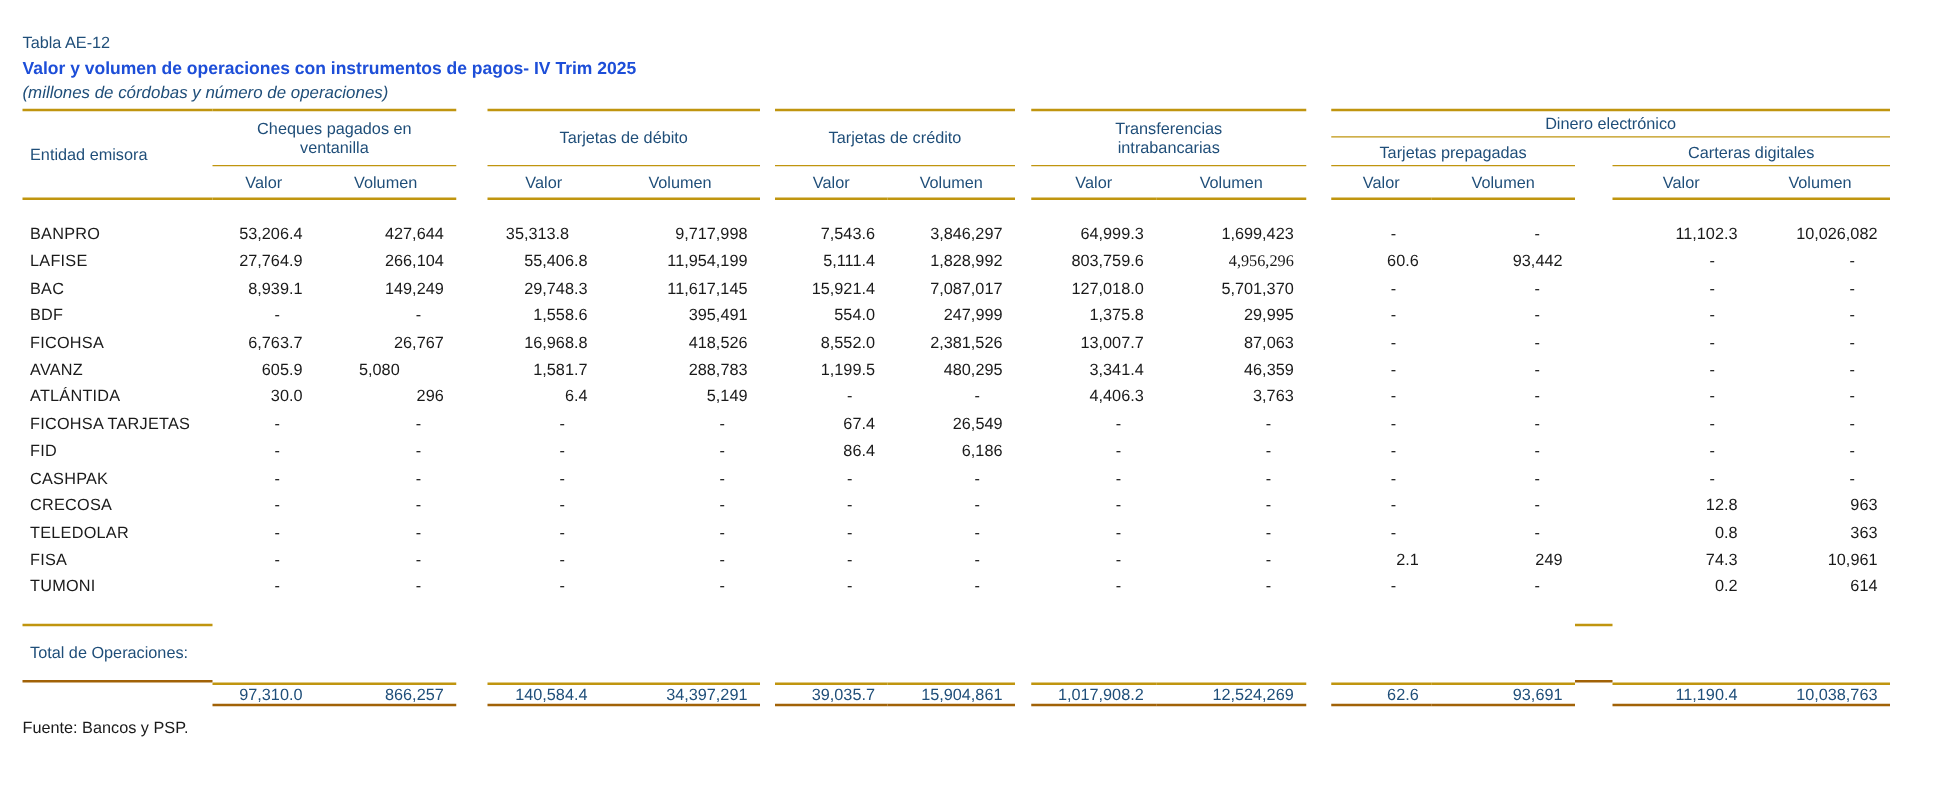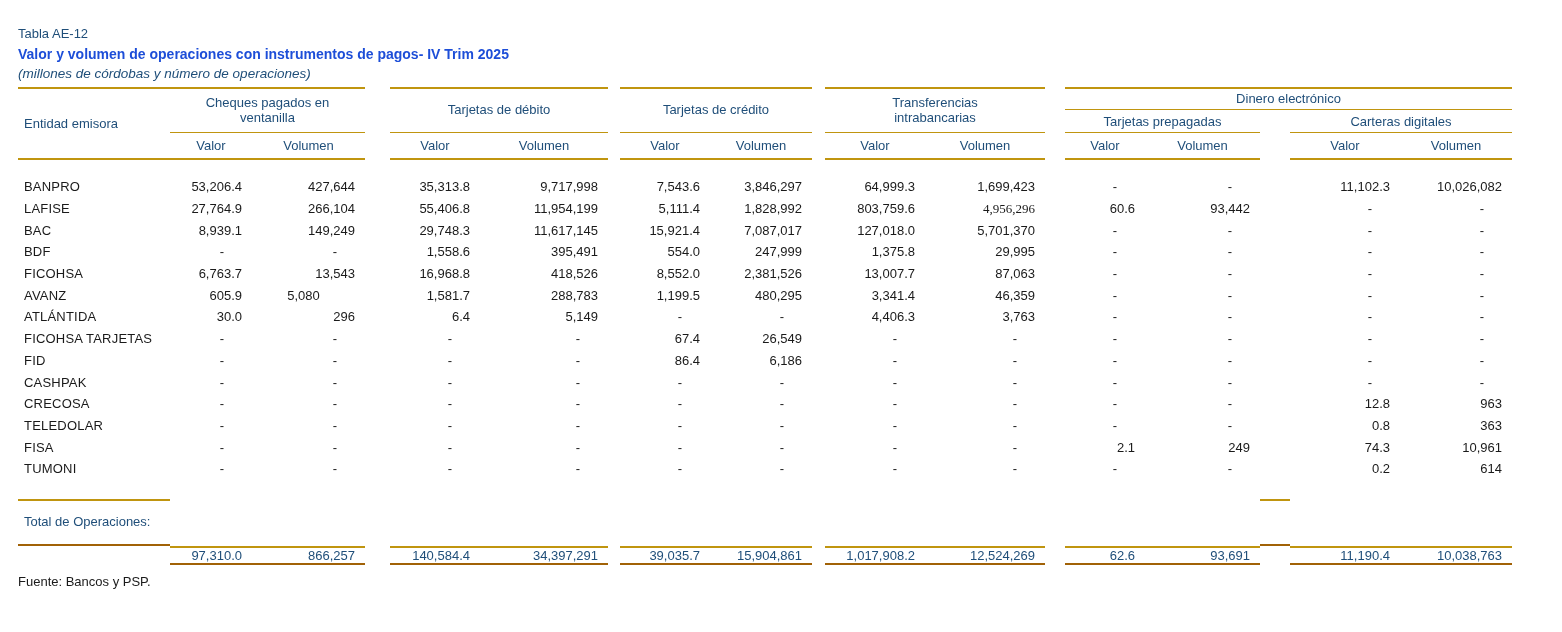--- a/index.html
+++ b/index.html
@@ -109,21 +109,21 @@
     <div class="mh" style="grid-column:15">Volumen</div>
     <div class="mh" style="grid-column:17">Valor</div>
     <div class="mh" style="grid-column:18">Volumen</div>
   </div>
 
   <div class="rows">
       <div class="row">
         <div class="entity">BANPRO</div>
         <div class="val" style="grid-column: 2;">53,206.4</div>
         <div class="val" style="grid-column: 3;">427,644</div>
-        <div class="val" style="grid-column: 5;">35,313.8</div>
+        <div class="val" style="grid-column: 5; text-align: center;">35,313.8</div>
         <div class="val" style="grid-column: 6;">9,717,998</div>
         <div class="val" style="grid-column: 8;">7,543.6</div>
         <div class="val" style="grid-column: 9;">3,846,297</div>
         <div class="val" style="grid-column: 11;">64,999.3</div>
         <div class="val" style="grid-column: 12;">1,699,423</div>
         <div class="val dash" style="grid-column: 14;">-</div>
         <div class="val dash" style="grid-column: 15;">-</div>
         <div class="val" style="grid-column: 17;">11,102.3</div>
         <div class="val" style="grid-column: 18;">10,026,082</div>
       </div>
@@ -168,21 +168,21 @@
         <div class="val" style="grid-column: 11;">1,375.8</div>
         <div class="val" style="grid-column: 12;">29,995</div>
         <div class="val dash" style="grid-column: 14;">-</div>
         <div class="val dash" style="grid-column: 15;">-</div>
         <div class="val dash" style="grid-column: 17;">-</div>
         <div class="val dash" style="grid-column: 18;">-</div>
       </div>
       <div class="row">
         <div class="entity">FICOHSA</div>
         <div class="val" style="grid-column: 2;">6,763.7</div>
-        <div class="val" style="grid-column: 3;">13,543</div>
+        <div class="val" style="grid-column: 3;">26,767</div>
         <div class="val" style="grid-column: 5;">16,968.8</div>
         <div class="val" style="grid-column: 6;">418,526</div>
         <div class="val" style="grid-column: 8;">8,552.0</div>
         <div class="val" style="grid-column: 9;">2,381,526</div>
         <div class="val" style="grid-column: 11;">13,007.7</div>
         <div class="val" style="grid-column: 12;">87,063</div>
         <div class="val dash" style="grid-column: 14;">-</div>
         <div class="val dash" style="grid-column: 15;">-</div>
         <div class="val dash" style="grid-column: 17;">-</div>
         <div class="val dash" style="grid-column: 18;">-</div>

